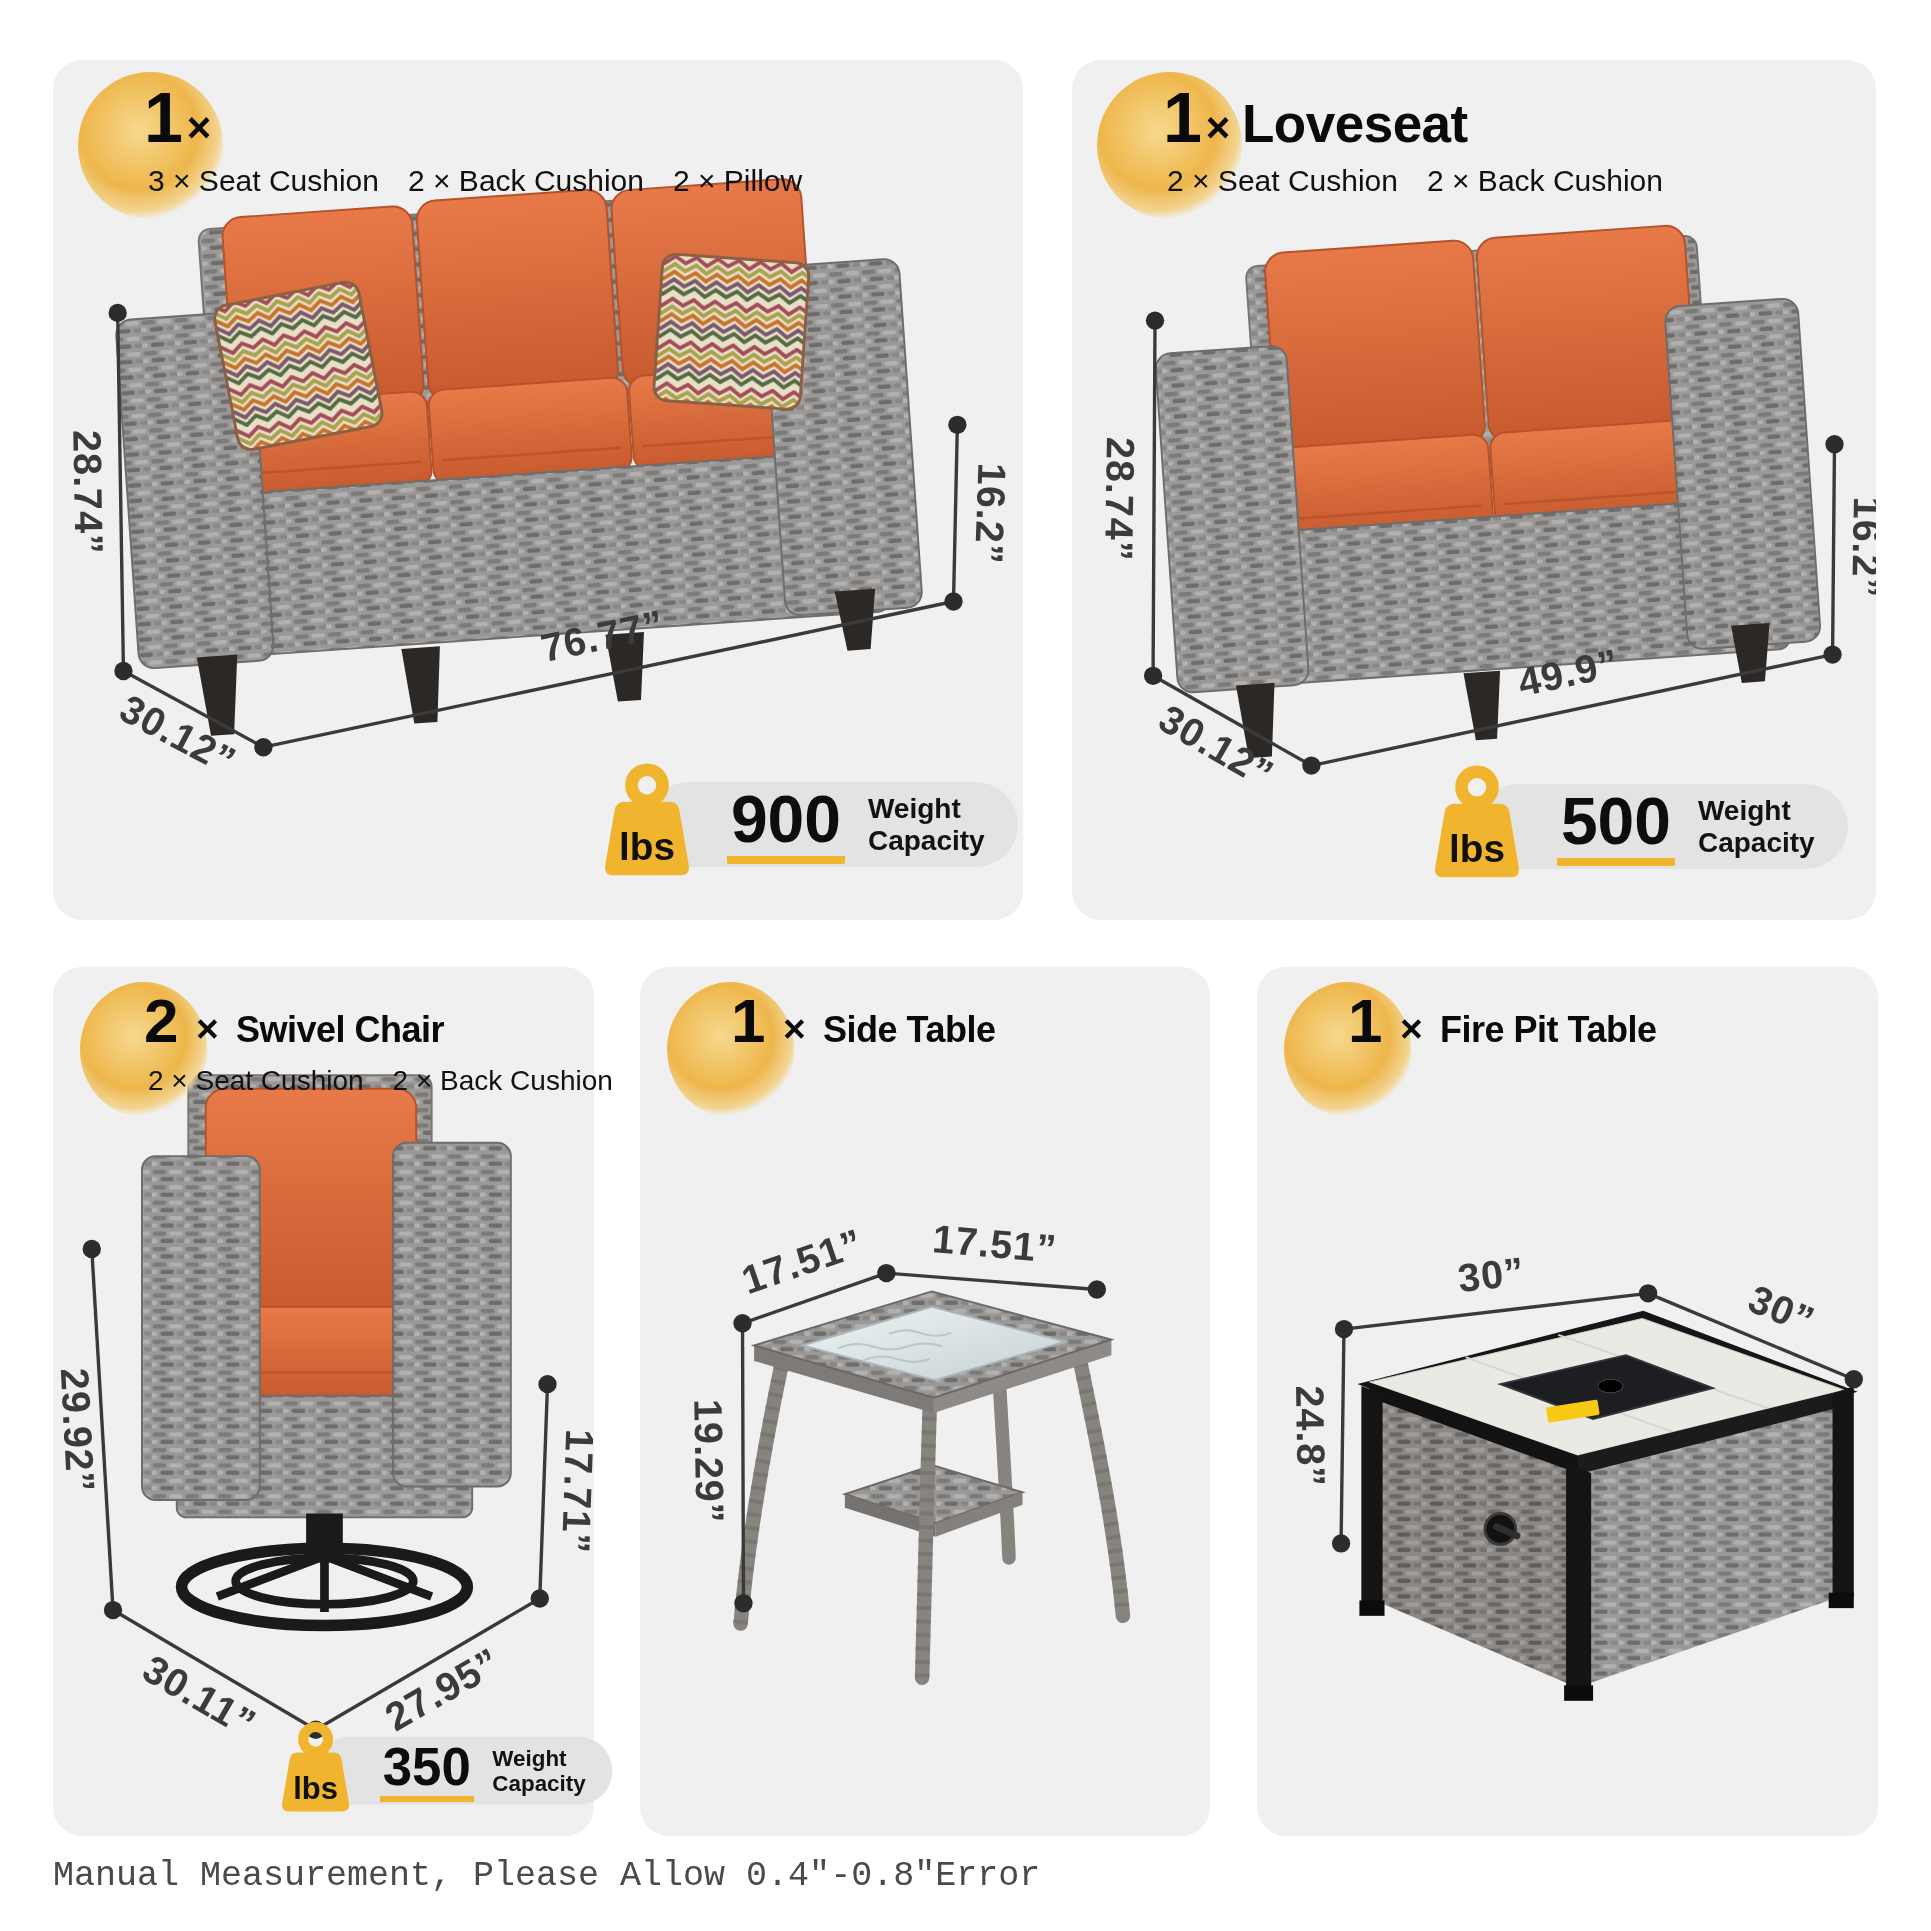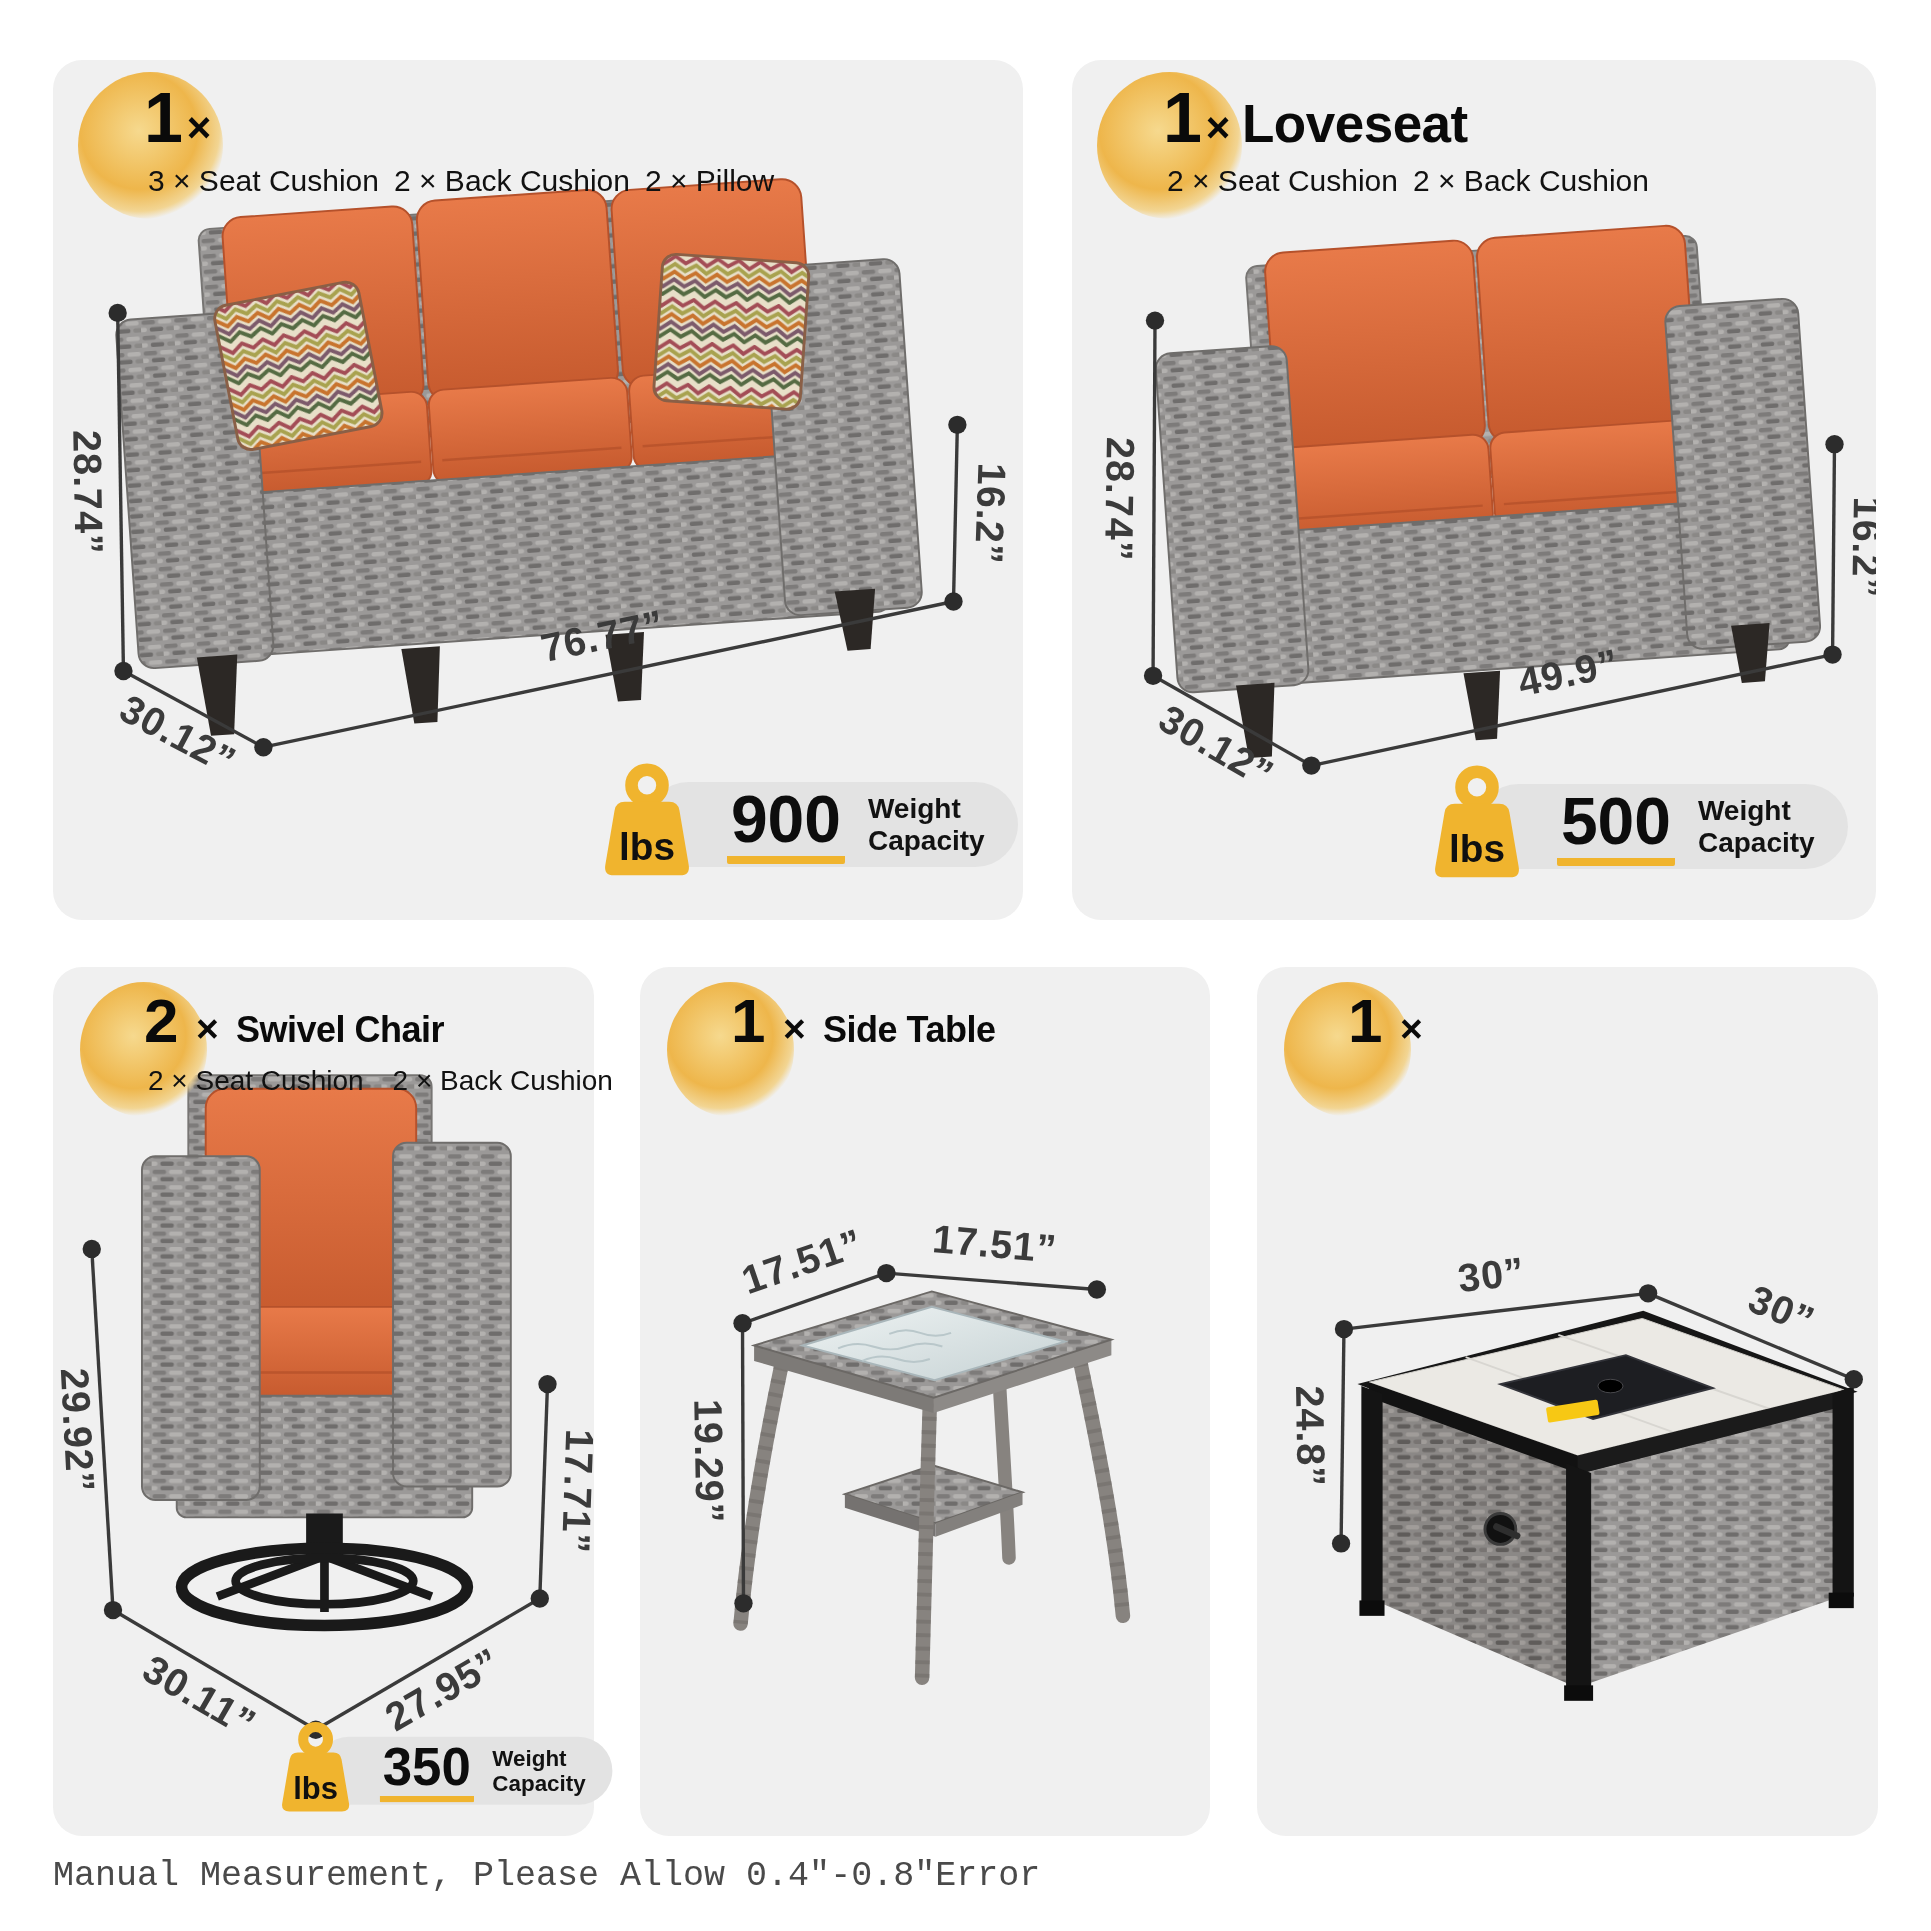--- a/index.html
+++ b/index.html
@@ -17,21 +17,21 @@
   .hdr{position:absolute;left:0;top:0;right:0;height:193px;z-index:2;}
   .glow{position:absolute;left:25px;top:11.6px;width:145px;height:147px;border-radius:50%;
         background:radial-gradient(circle at 42% 40%, #f6d98e 0%, #eeb64b 48%, #f2d593 66%, rgba(240,240,240,0) 73%);}
   .sm .glow{left:27px;top:15.4px;width:127px;height:135px;}
   .trow{position:absolute;left:91px;top:23px;display:flex;align-items:baseline;white-space:nowrap;color:#0a0a0a;}
   .qty{font-size:70px;font-weight:800;line-height:1;}
   .tms{font-size:42px;font-weight:700;margin:0 11.6px 0 3.9px;}
   .spaced .tms{margin:0 17.4px;}
   .ttl{font-size:53px;font-weight:700;letter-spacing:-0.5px;}
   .sm .qty{font-size:62px;} .sm .ttl{font-size:36px;} .sm .tms{font-size:39px;}
-  .inc{position:absolute;left:95px;top:104px;display:flex;gap:15px;font-size:30px;font-weight:500;color:#111;white-space:nowrap;}
+  .inc{position:absolute;left:95px;top:104px;display:flex;gap:29px;font-size:30px;font-weight:500;color:#111;white-space:nowrap;}
   .sm .inc{top:98px;font-size:28px;gap:29px;}
 
   
   .dl{stroke:#3a3a3a;stroke-width:3.5px;fill:none;}
   .dd{fill:#2c2c2c;}
   .dt{font-family:"Liberation Sans",sans-serif;font-size:41px;font-weight:600;fill:#3b3b3b;letter-spacing:1px;}
 
   
   .badge{position:absolute;height:127px;z-index:3;}
   .badge .pill{position:absolute;left:56px;top:21px;height:85px;border-radius:44px;background:#e3e3e3;
@@ -323,20 +323,21 @@
       </g>
     </svg>
   </section>
 
   <section class="panel p5 sm spaced">
     <div class="hdr">
       <div class="glow"></div>
       <div class="trow">
         <span class="qty">1</span>
         <span class="tms">×</span>
+        <span class="ttl">Fire Pit Table</span>
       </div>
     </div>
 
     <svg class="art" viewBox="0 0 643 900" xmlns="http://www.w3.org/2000/svg">
       <g>
         <polygon points="104,432 400,356 622,440 330,520" fill="#161616"></polygon>
         <polygon points="116,430 399,364 608,438 332,506" fill="#ebe9e4" stroke="#d3d1cc" stroke-width="1"></polygon>
         <path d="M216,404 L448,488 M312,381 L532,458" stroke="#d8d6d1" stroke-width="2"></path>
         <polygon points="252,432 382,402 472,436 348,468" fill="#1d1e22" stroke="#33343a" stroke-width="2"></polygon>
         <ellipse cx="366" cy="434" rx="13" ry="7" fill="#000000" stroke="#4a4a4e"></ellipse>

